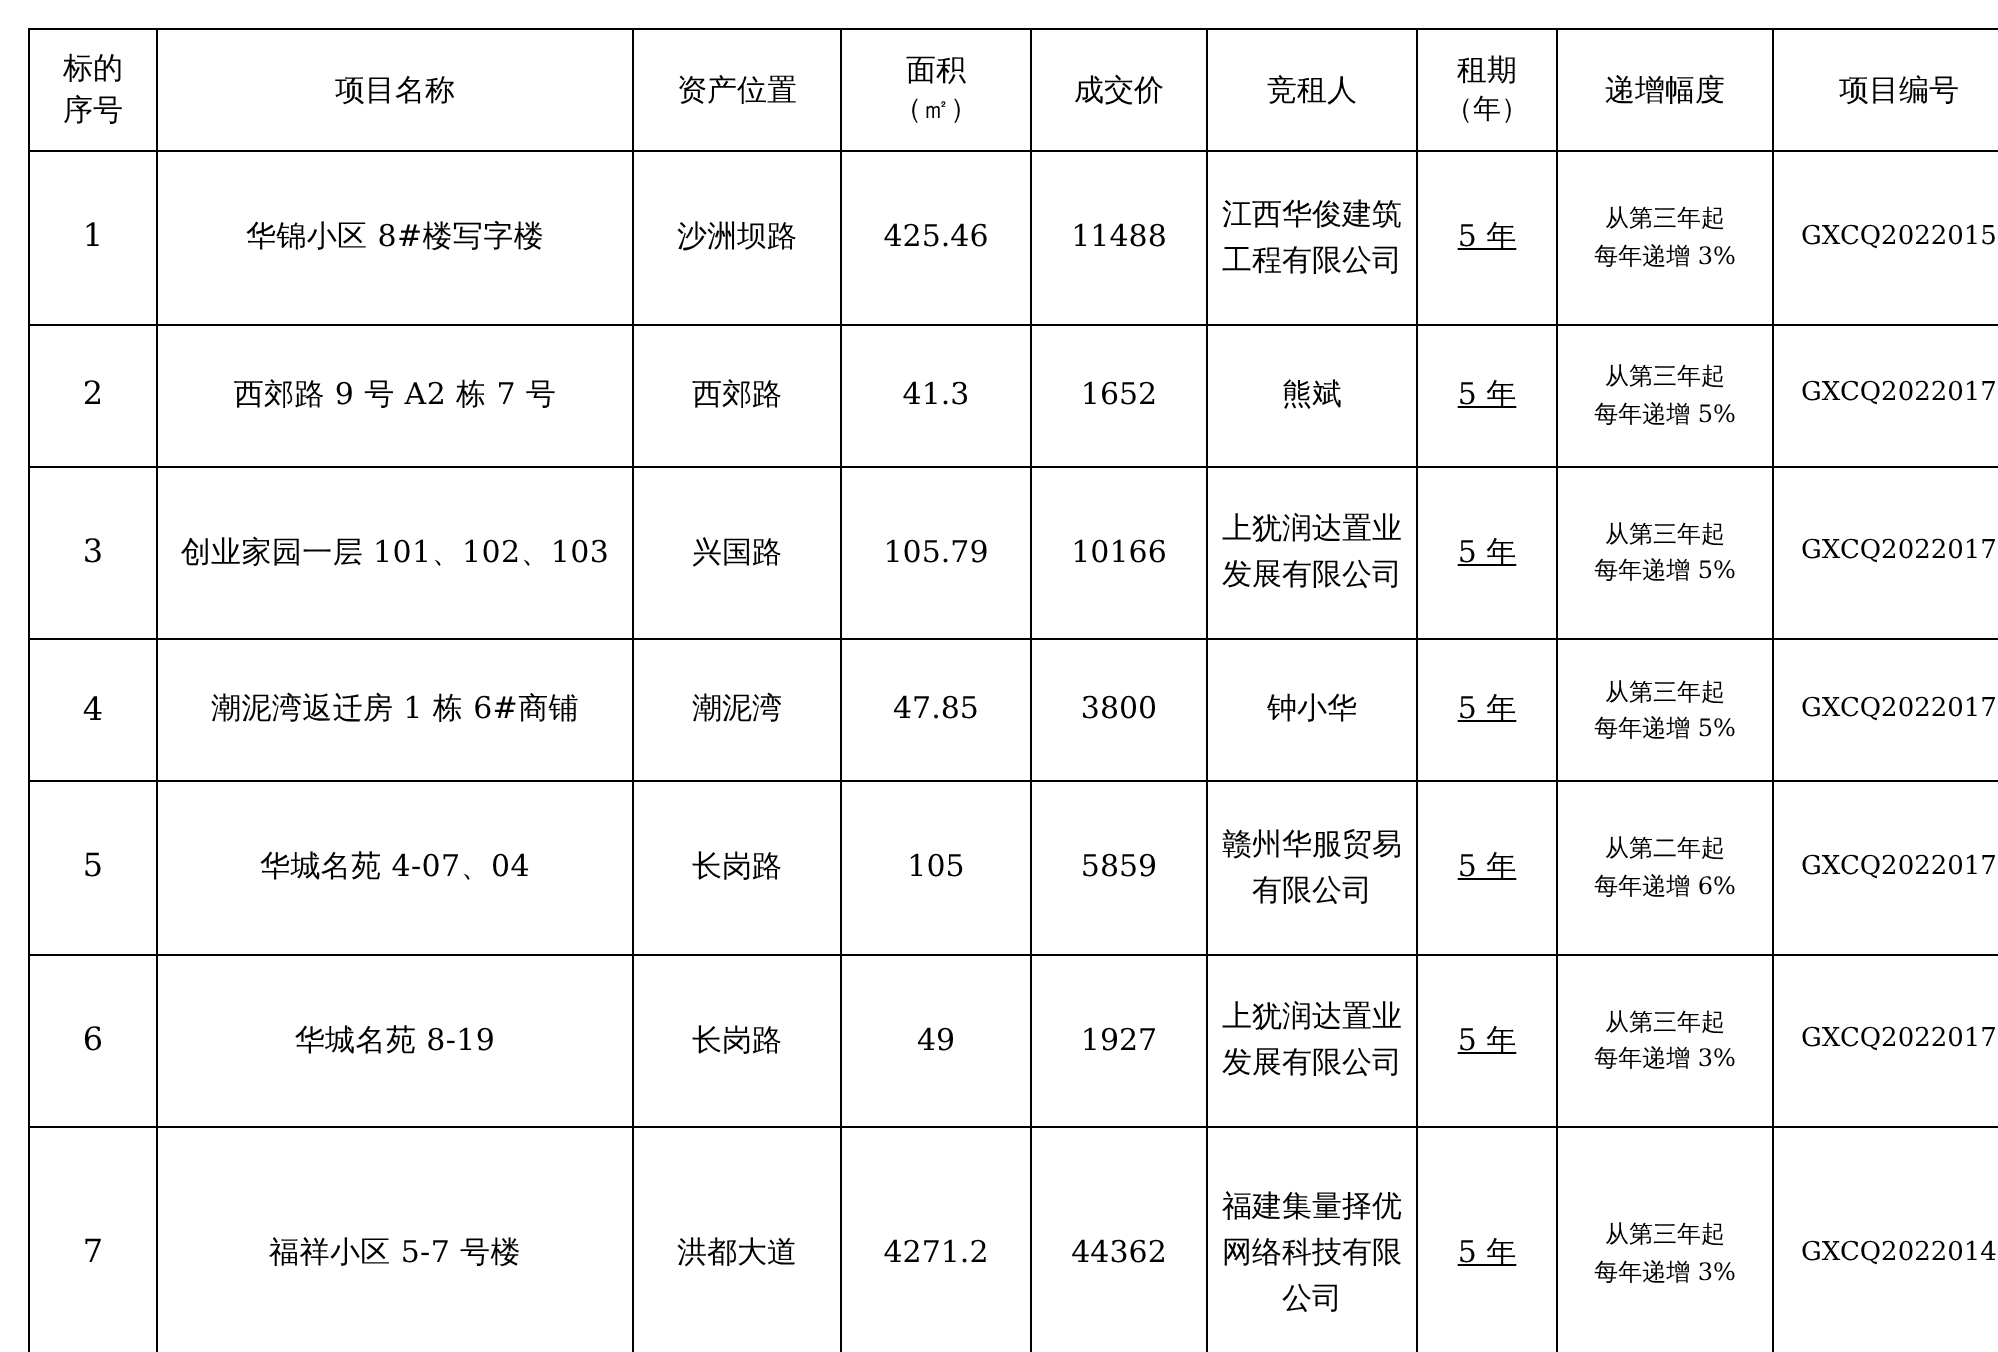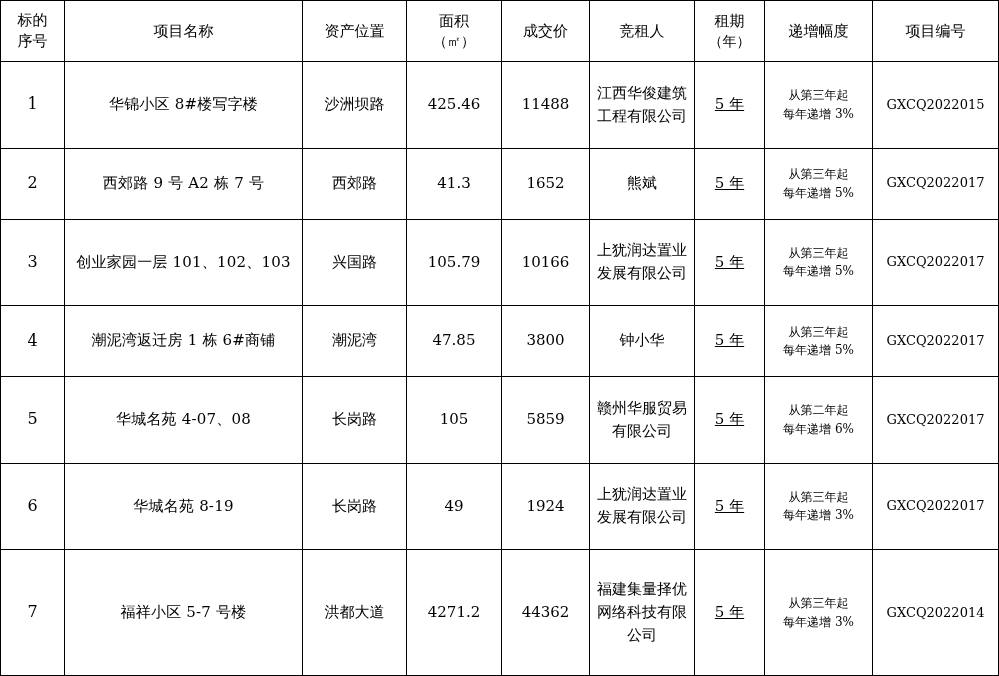--- a/index.html
+++ b/index.html
@@ -11,21 +11,21 @@
     width: 999px;
     height: 676px;
     font-family: "DejaVu Serif", "Liberation Serif", serif;
     color: #000000;
     overflow: hidden;
   }
   .sheet {
     width: 999px;
     height: 676px;
     box-sizing: border-box;
-    padding: 0;
+    padding: 14px;
   }
   table.listing {
     border-collapse: collapse;
     table-layout: fixed;
     width: 999px;
     height: 676px;
   }
   table.listing th,
   table.listing td {
     border: 1px solid #000000;
@@ -186,39 +186,39 @@
         <td class="term">5 年</td>
         <td class="inc">
           <span class="cellwrap nowrap">从第三年起</span>
           <span class="cellwrap nowrap">每年递增 5%</span>
         </td>
         <td class="code">GXCQ2022017</td>
       </tr>
 
       <tr>
         <td class="idx">5</td>
-        <td class="name">华城名苑 4-07、08</td>
+        <td class="name">华城名苑 4-07、04</td>
         <td class="loc">长岗路</td>
         <td class="area">105</td>
         <td class="price">5859</td>
         <td class="bid">赣州华服贸易有限公司</td>
         <td class="term">5 年</td>
         <td class="inc">
           <span class="cellwrap nowrap">从第二年起</span>
           <span class="cellwrap nowrap">每年递增 6%</span>
         </td>
         <td class="code">GXCQ2022017</td>
       </tr>
 
       <tr>
         <td class="idx">6</td>
         <td class="name">华城名苑 8-19</td>
         <td class="loc">长岗路</td>
         <td class="area">49</td>
-        <td class="price">1924</td>
+        <td class="price">1927</td>
         <td class="bid">上犹润达置业发展有限公司</td>
         <td class="term">5 年</td>
         <td class="inc">
           <span class="cellwrap nowrap">从第三年起</span>
           <span class="cellwrap nowrap">每年递增 3%</span>
         </td>
         <td class="code">GXCQ2022017</td>
       </tr>
 
       <tr>

